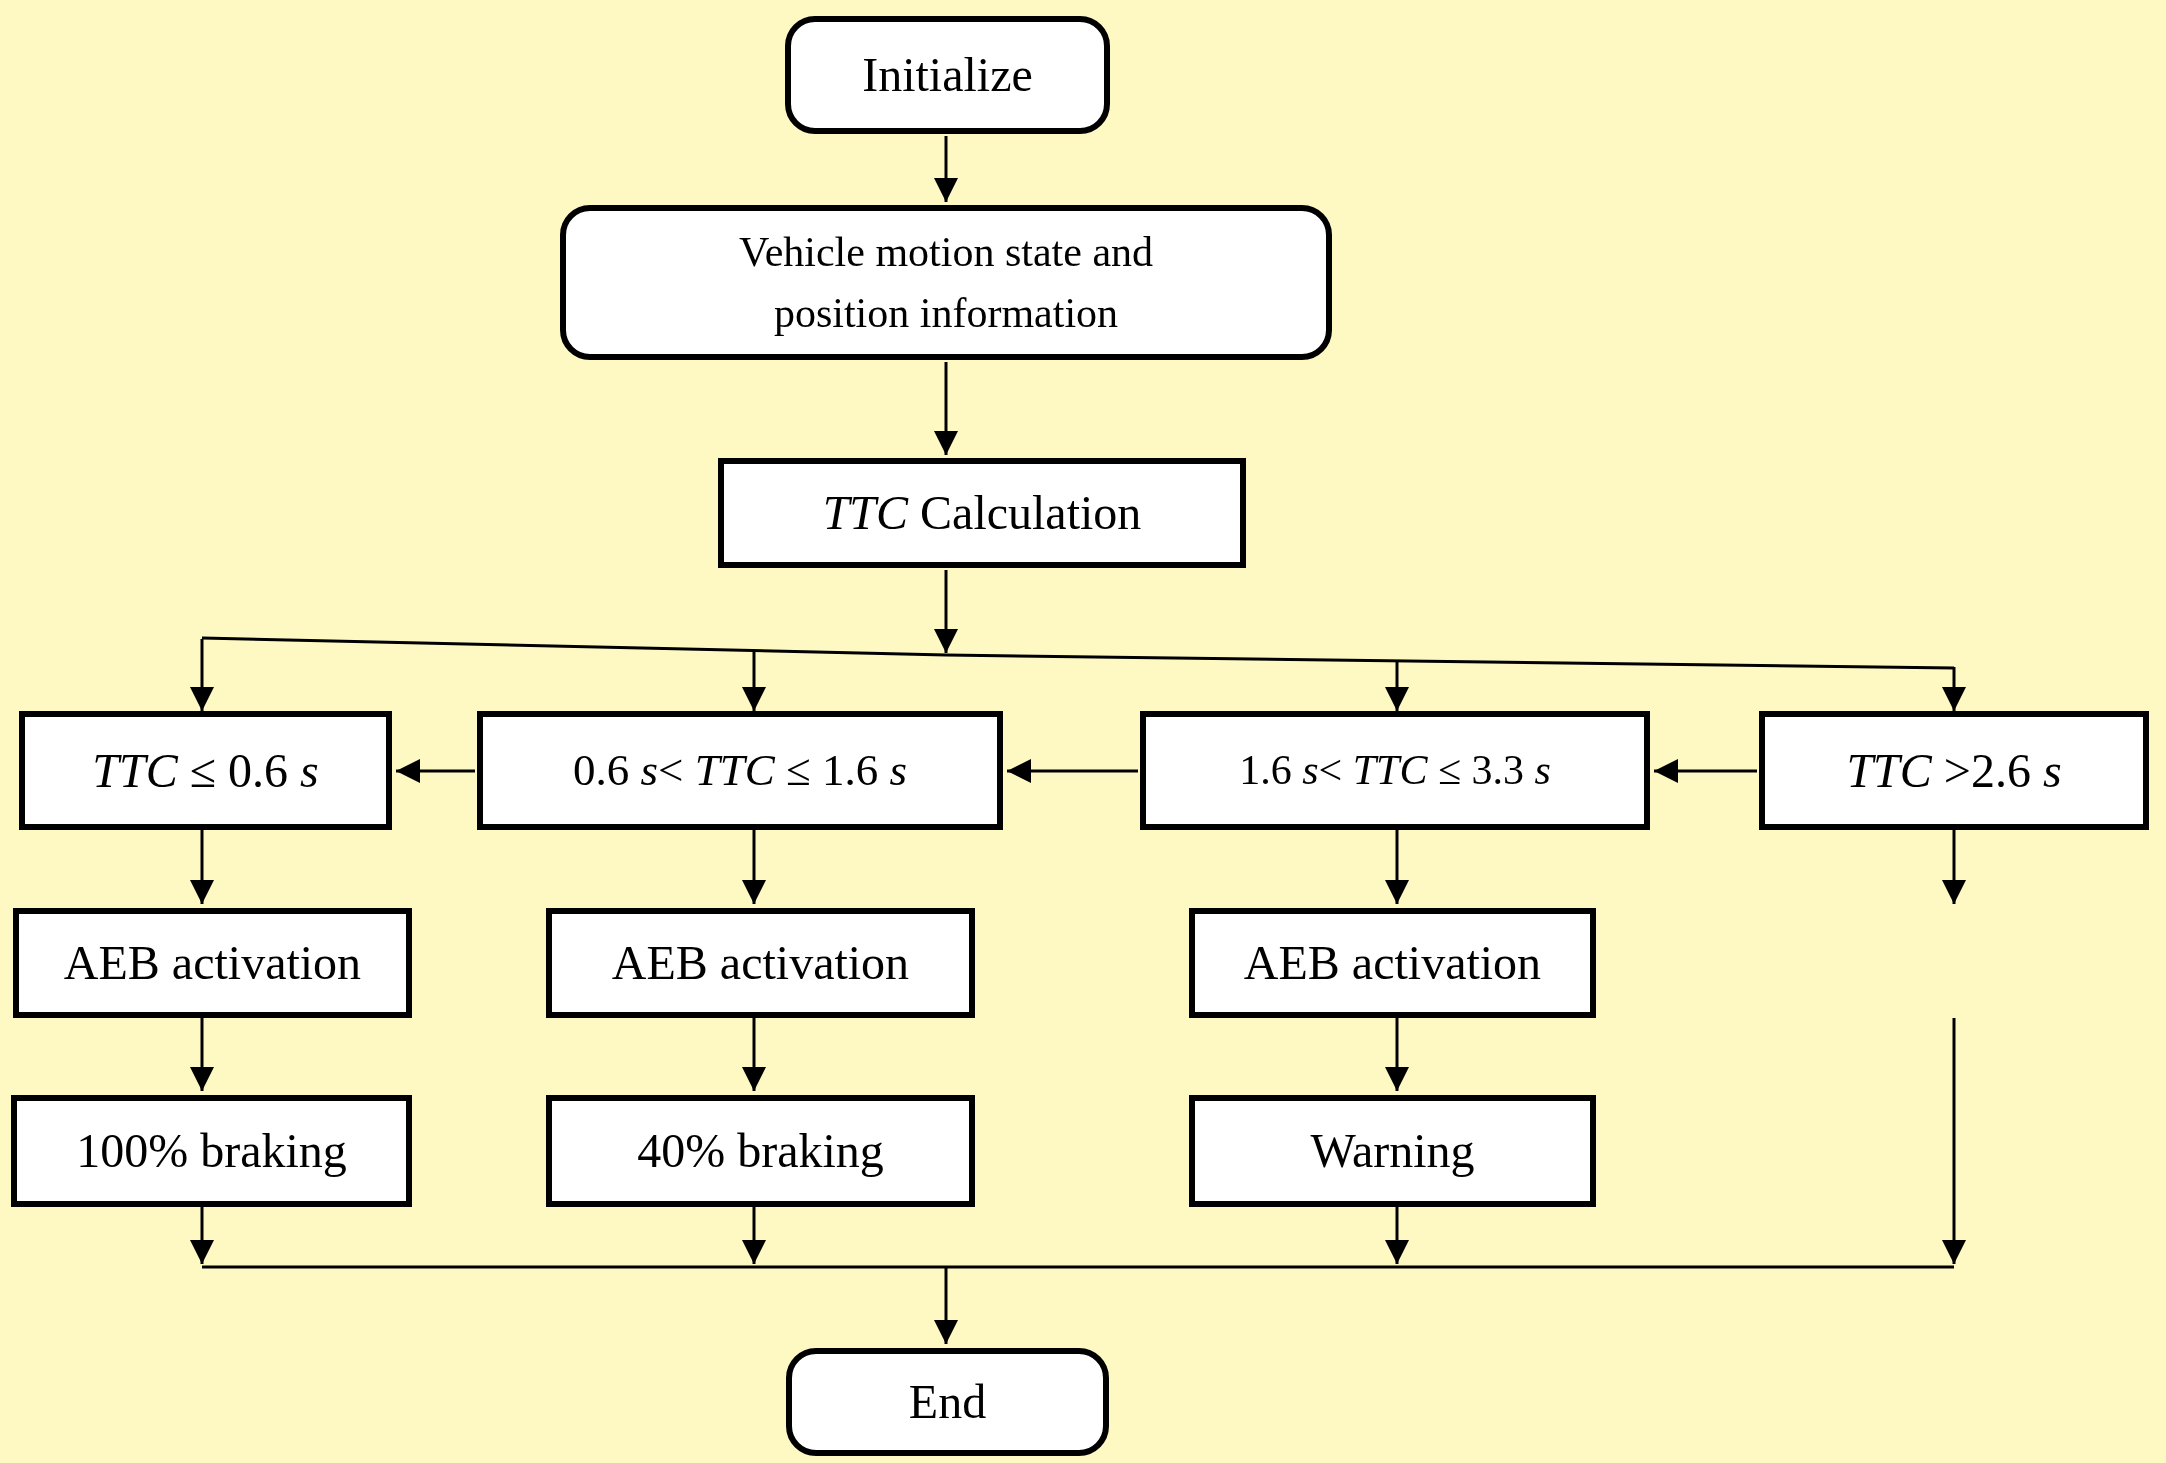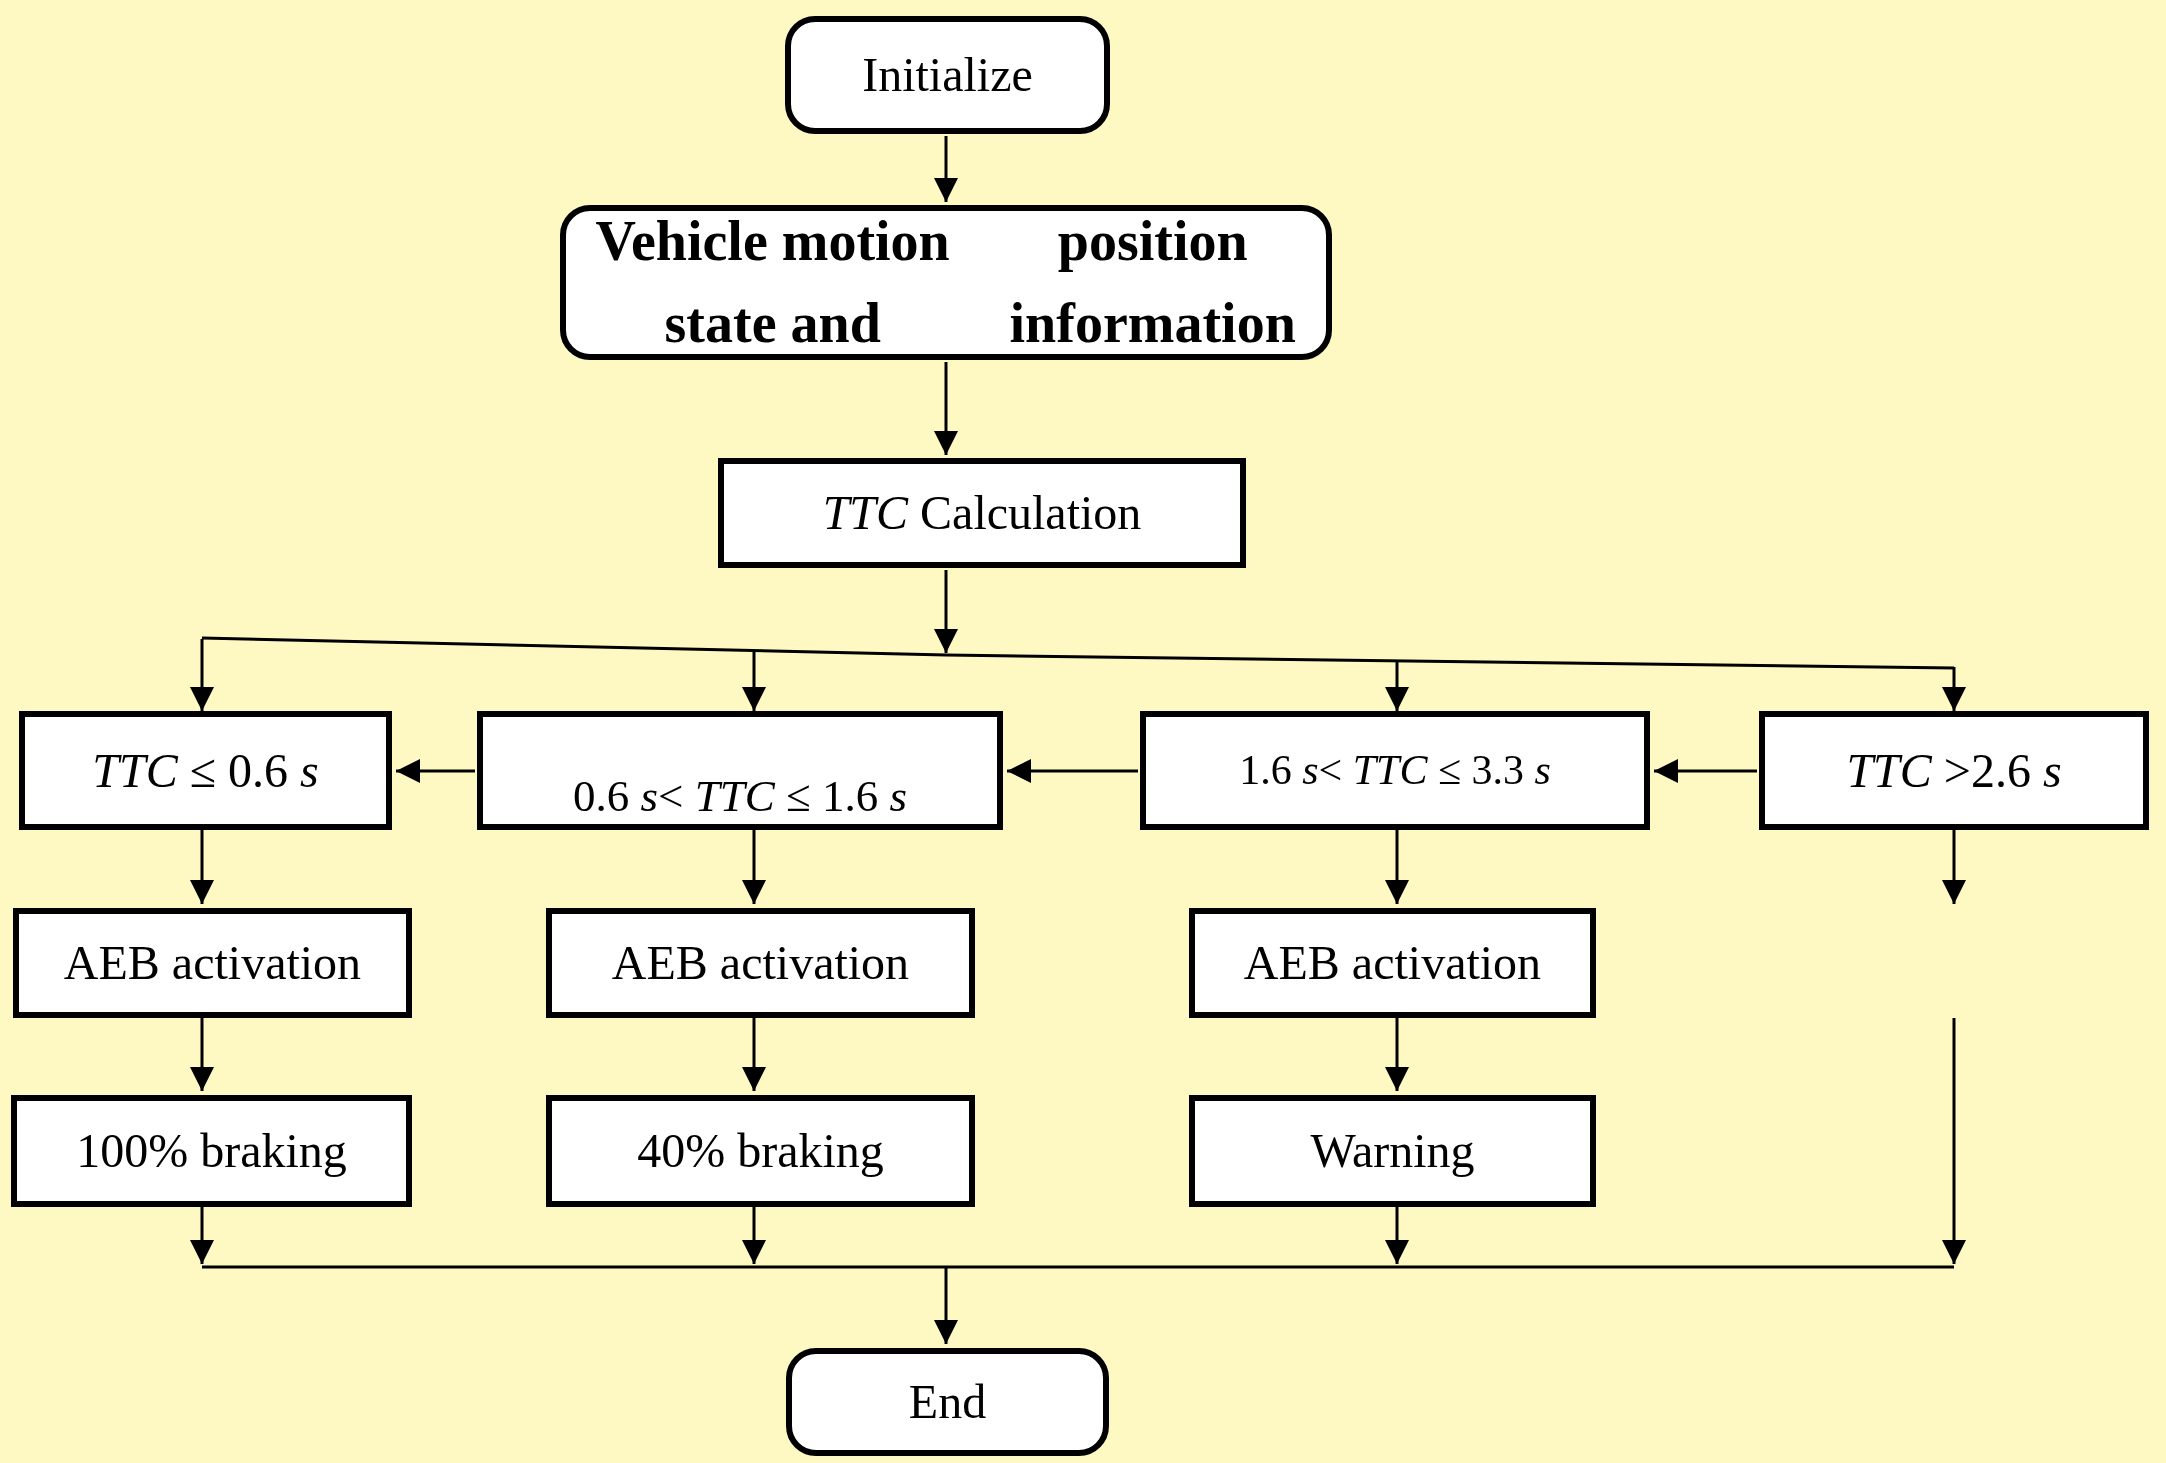--- a/index.html
+++ b/index.html
@@ -33,25 +33,24 @@
     justify-content: center;
     text-align: center;
     font-size: 48px;
     line-height: 1.25;
     white-space: nowrap;
   }
   .round {
     border-radius: 30px;
   }
   .two-line {
-    flex-direction: row;
+    flex-direction: column;
     white-space: normal;
-    font-size: 56px;
+    font-size: 42px;
     line-height: 1.45;
-    font-weight: bold;
   }
   .cond-mid {
     font-size: 45px;
   }
   .cond-mid2 {
     font-size: 42px;
   }
   .it {
     font-style: italic;
   }
@@ -115,21 +114,21 @@
   </div>
 
   <div class="node" style="left:670px; top:458px; width:528px; height:110px;margin-left:48px;">
     <span><span class="it">TTC</span><span> Calculation</span></span>
   </div>
 
   <div class="node" style="left:19px; top:711px; width:373px; height:119px;text-align:center;">
     <span><span class="it">TTC</span><span> ≤ 0.6 </span><span class="it">s</span></span>
   </div>
 
-  <div class="node cond-mid" style="left:477px; top:711px; width:526px; height:119px;align-items:flex-end;">
+  <div class="node cond-mid" style="left:477px; top:711px; width:526px; height:119px;">
     <span><span>0.6 </span><span class="it">s</span><span>&lt; </span><span class="it">TTC</span><span> ≤ 1.6 </span><span class="it">s</span></span>
   </div>
 
   <div class="node cond-mid2" style="left:1140px; top:711px; width:510px; height:119px;">
     <span><span>1.6 </span><span class="it">s</span><span>&lt; </span><span class="it">TTC</span><span> ≤ 3.3 </span><span class="it">s</span></span>
   </div>
 
   <div class="node" style="left:1759px; top:711px; width:390px; height:119px;text-align:right;">
     <span><span class="it">TTC</span><span> &gt;2.6 </span><span class="it">s</span></span>
   </div>

